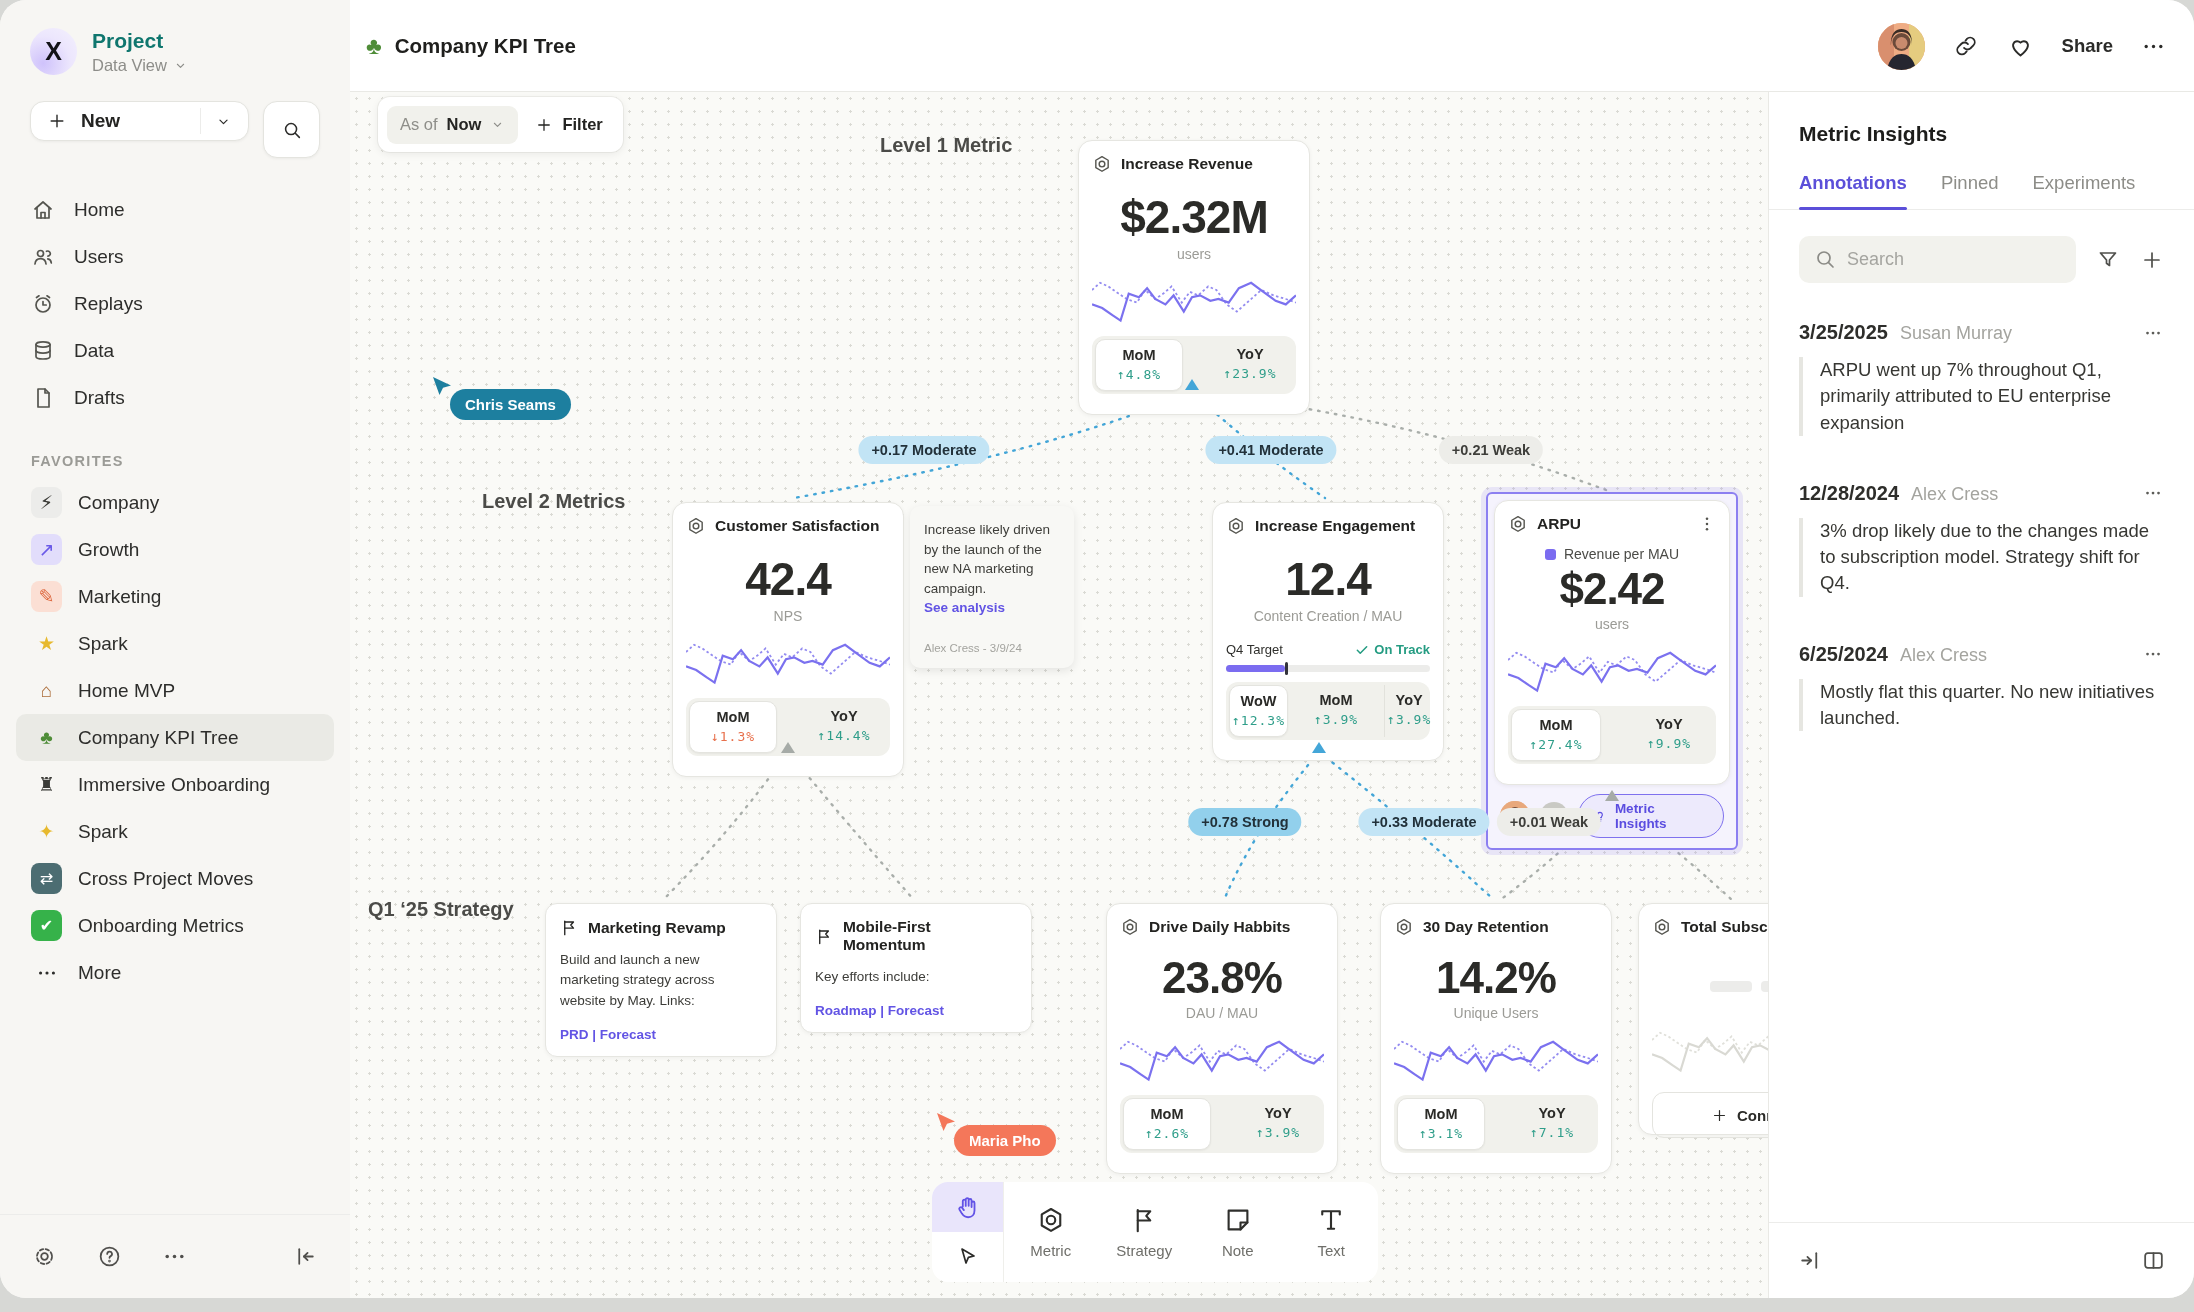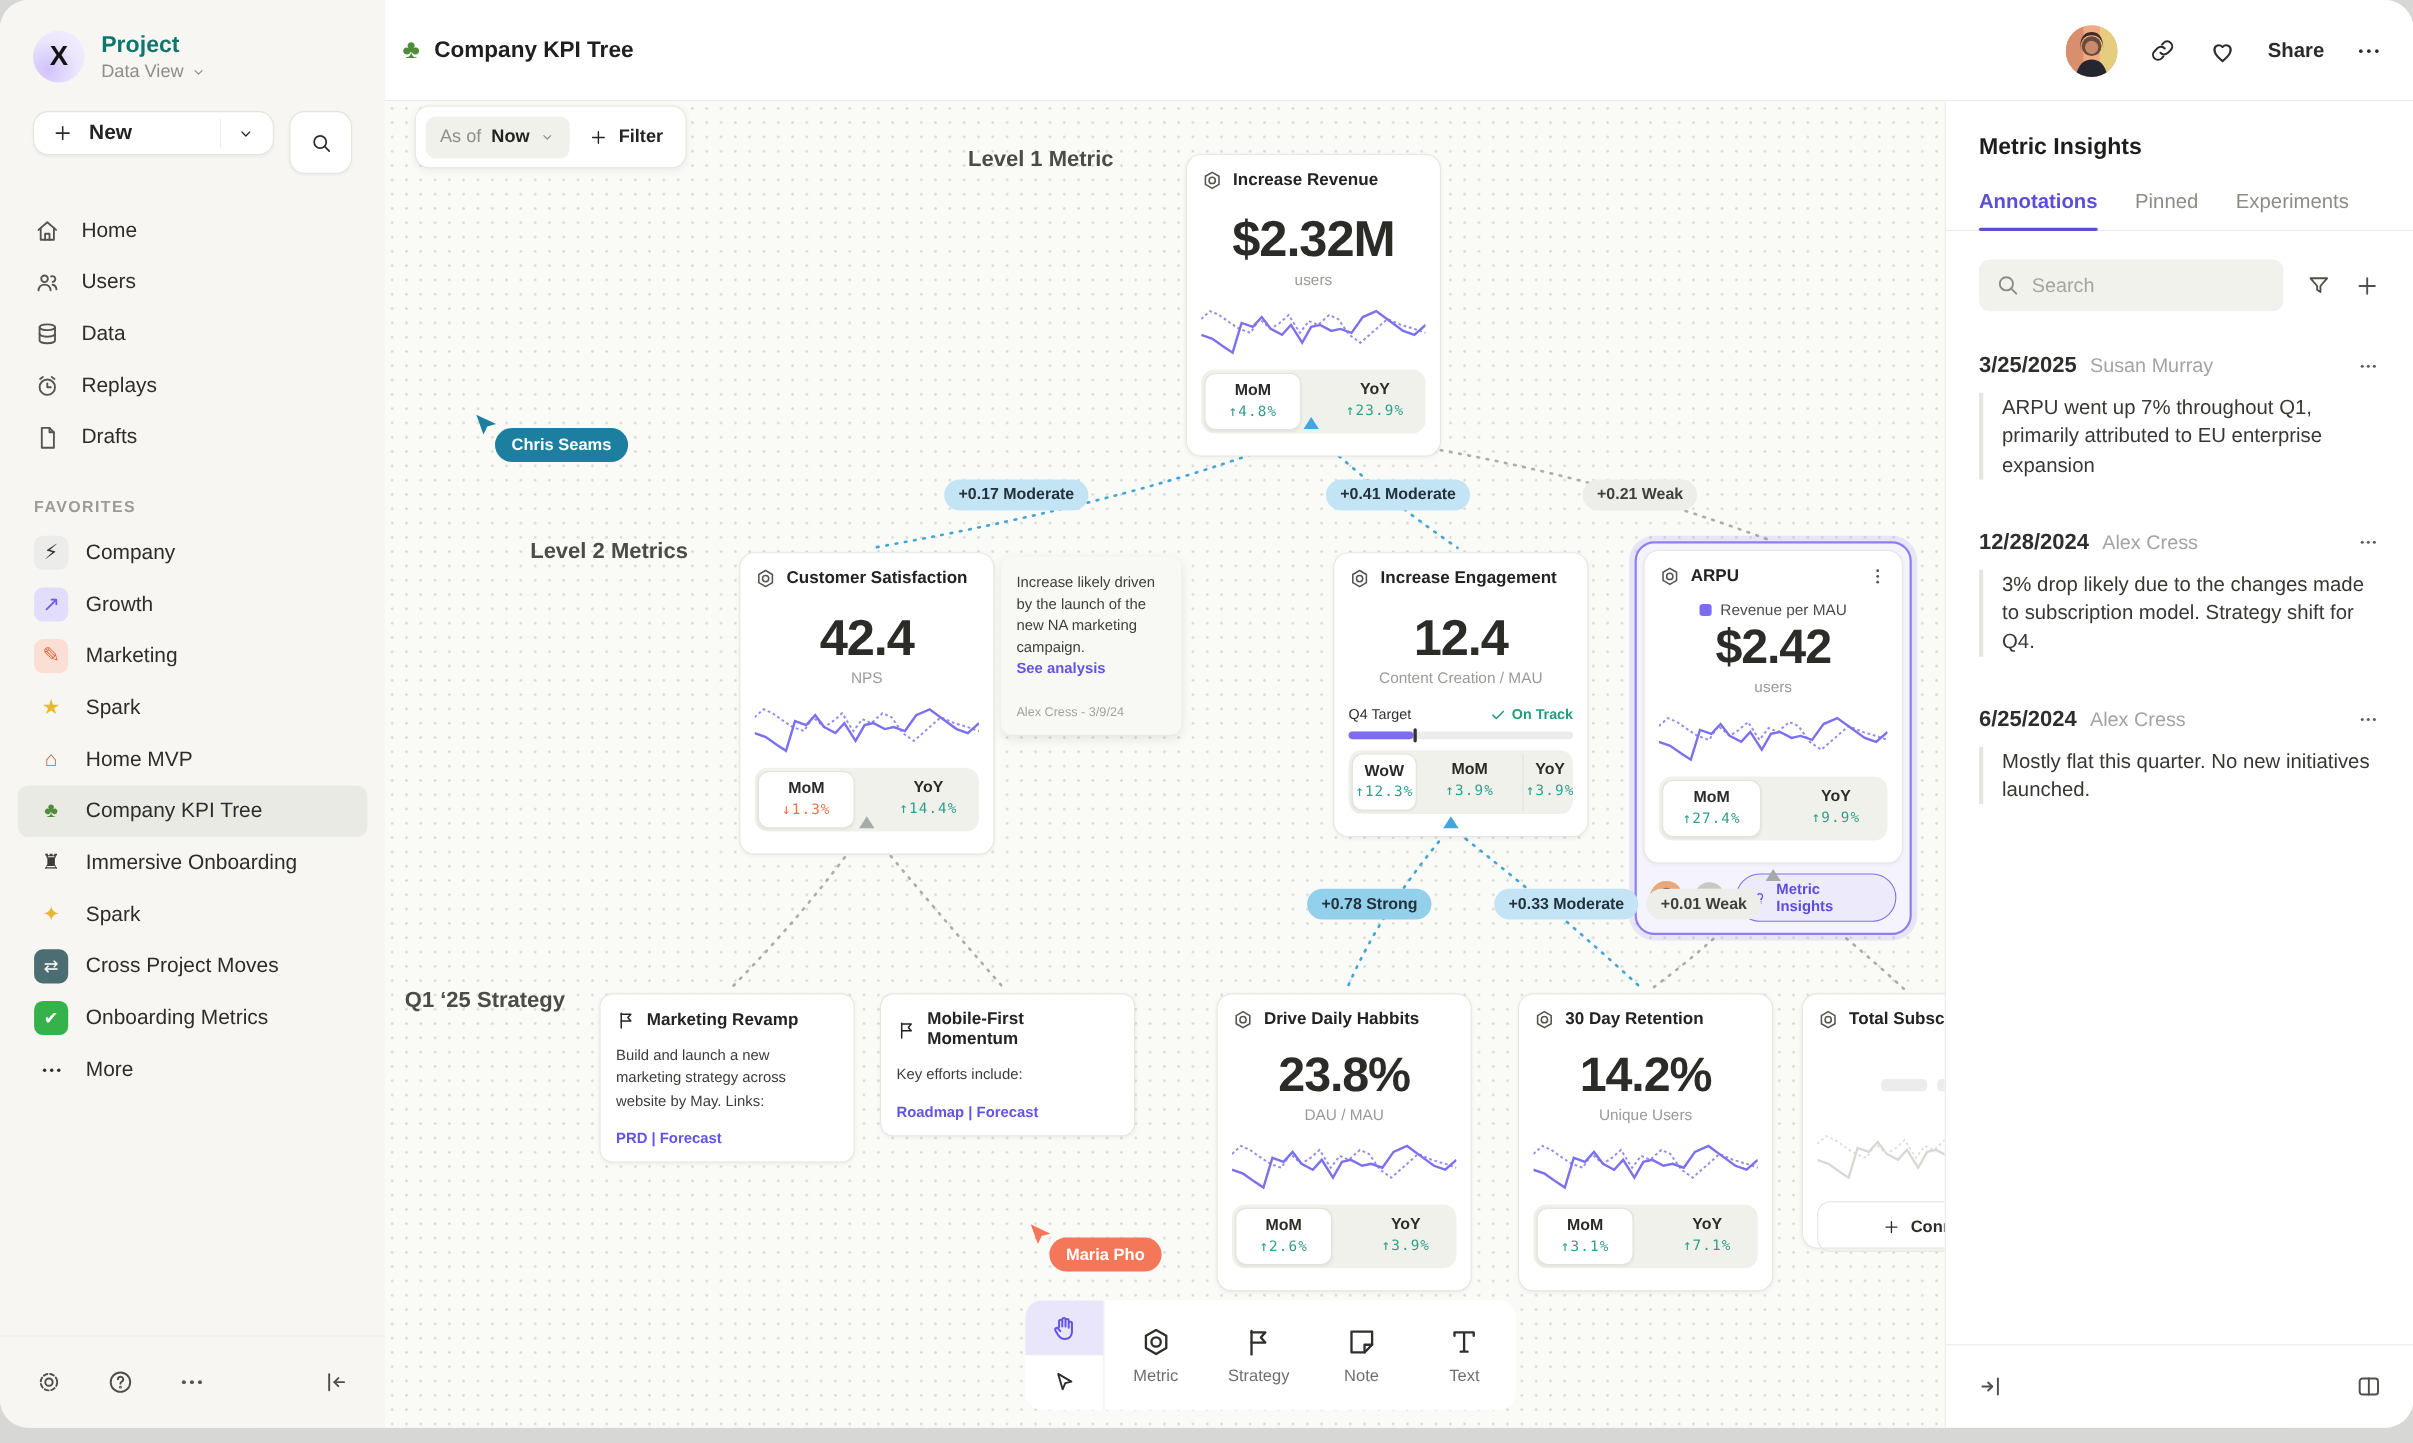--- a/index.html
+++ b/index.html
@@ -93,21 +93,21 @@
   .sbody ol { margin:14px 0 0 20px; }
   .sbody li { margin-bottom:3px; }
 
   .target-row { display:flex; align-items:center; margin-top:18px; }
   .target-lbl { font-size:13px; color:#2f2f2c; }
   .target-status { margin-left:auto; font-size:13px; font-weight:700; color:#249c82; display:flex; align-items:center; gap:5px; }
   .pbar { margin-top:8px; height:7px; border-radius:4px; background:#ececе6; background:#ececea; position:relative; }
   .pfill { position:absolute; left:0; top:0; bottom:0; width:29%; border-radius:4px; background:#7b6cf0; }
   .pmark { position:absolute; left:29%; top:-3px; width:2.5px; height:13px; background:#33333a; border-radius:2px; }
 
-  .sel-wrap { position:absolute; width:252px; background:#f5f3fd; border:2px solid #8c7ff1; border-radius:18px; box-shadow:0 0 0 5px rgba(140,127,241,.16); padding:6px 6px 8px; z-index:2; }
+  .sel-wrap { position:absolute; width:252px; background:#f5f3fd; border:2px solid #8c7ff1; border-radius:6px; box-shadow:0 0 0 5px rgba(140,127,241,.16); padding:6px 6px 8px; z-index:2; }
   .sel-wrap .mcard { position:static; width:100%; box-shadow:0 1px 4px rgba(0,0,0,.06); }
   .sel-foot { display:flex; align-items:center; gap:10px; padding:9px 6px 2px; }
   .mini-ava { width:30px; height:30px; border-radius:50%; overflow:hidden; background:#e8b48a; }
   .badge-check { width:28px; height:28px; border-radius:50%; background:#c9c9c4; display:grid; place-items:center; color:#fff; }
   .insights-pill { margin-left:auto; display:flex; align-items:center; gap:7px; border:1.5px solid #7f71ee; background:#edeafc; color:#5b4de0; border-radius:999px; font-size:13.5px; font-weight:700; padding:6px 13px; cursor:pointer; }
   .legend-row { display:flex; align-items:center; justify-content:center; gap:8px; margin-top:12px; font-size:14px; color:#4b4b47; }
   .legend-sq { width:11px; height:11px; border-radius:3px; background:#7b6cf0; }
   .kebab { margin-left:auto; color:#3c3c38; cursor:pointer; }
 
   .epill { position:absolute; transform:translate(-50%,-50%); white-space:nowrap; font-size:14.5px; font-weight:700; color:#22313a; padding:6px 13px; border-radius:999px; z-index:3; }
@@ -214,33 +214,33 @@
         <svg class="ic" width="24" height="24" viewBox="0 0 24 24">
             <circle cx="9.5" cy="8.5" r="3"></circle>
             <path d="M4 19c.3-3.4 2.6-5.3 5.5-5.3S14.7 15.6 15 19"></path>
             <path d="M15.5 6.3a2.6 2.6 0 1 1 1.4 4.9"></path>
             <path d="M16.8 13.9c2.2.4 3.3 2 3.5 4.1"></path>
           </svg>
         <span>Users</span>
       </div>
       <div class="nav-item">
         <svg class="ic" width="24" height="24" viewBox="0 0 24 24">
+            <circle cx="12" cy="13" r="7"></circle>
+            <path d="M12 9.5V13h3.2"></path>
+            <path d="M5.5 5.5L8 3.8M18.5 5.5L16 3.8"></path>
+          </svg>
+        <span>Replays</span>
+      </div>
+      <div class="nav-item">
+        <svg class="ic" width="24" height="24" viewBox="0 0 24 24">
             <ellipse cx="12" cy="5.5" rx="7" ry="2.6"></ellipse>
             <path d="M5 5.5v6c0 1.4 3.1 2.6 7 2.6s7-1.2 7-2.6v-6"></path>
             <path d="M5 11.5v6C5 18.9 8.1 20 12 20s7-1.1 7-2.5v-6"></path>
           </svg>
         <span>Data</span>
-      </div>
-      <div class="nav-item">
-        <svg class="ic" width="24" height="24" viewBox="0 0 24 24">
-            <circle cx="12" cy="13" r="7"></circle>
-            <path d="M12 9.5V13h3.2"></path>
-            <path d="M5.5 5.5L8 3.8M18.5 5.5L16 3.8"></path>
-          </svg>
-        <span>Replays</span>
       </div>
       <div class="nav-item">
         <svg class="ic" width="24" height="24" viewBox="0 0 24 24">
             <path d="M7 3h7l4 4v14H7z"></path>
             <path d="M14 3v4h4"></path>
           </svg>
         <span>Drafts</span>
       </div>
     </div>
 

